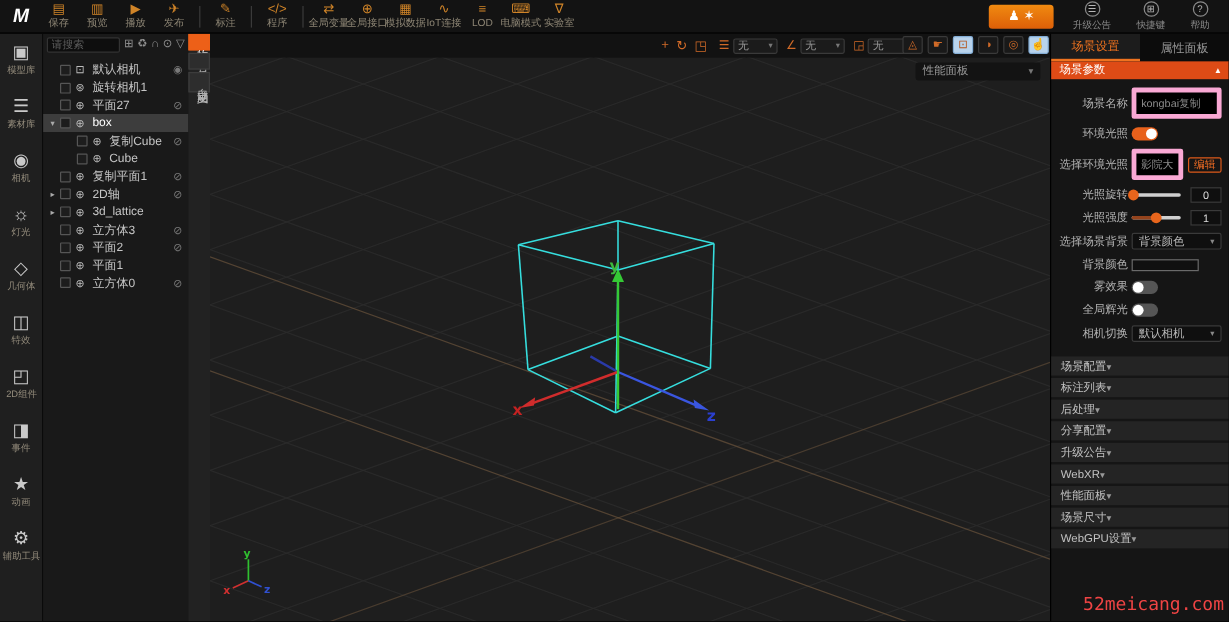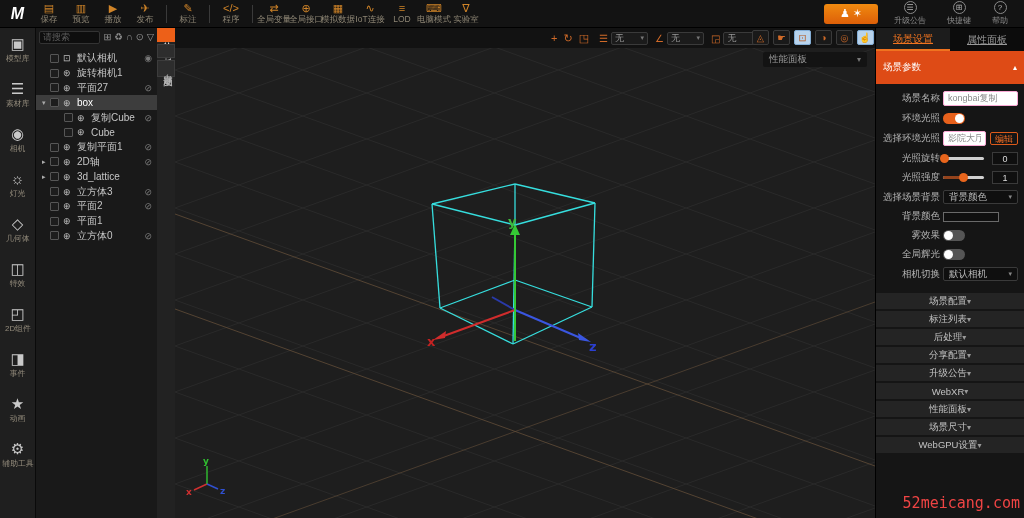--- a/index.html
+++ b/index.html
@@ -86,50 +86,50 @@
   .vp-act.active{background:#b8d3ec;border-color:#84aed6;color:#b5541a;}
   .perf{position:absolute;top:24px;right:8px;width:104px;height:15px;background:#131313;
         display:flex;align-items:center;justify-content:space-between;padding:0 6px;
         font-size:9.5px;color:#9a9a9a;border-radius:2px;z-index:6;cursor:pointer;}
   .perf .chev{font-size:8px;color:#777;}
 
   
   #rpanel{position:absolute;right:0;top:0;bottom:0;width:149px;background:#151515;border-left:1px solid #000;}
   .r-tabs{height:23px;display:flex;}
   .r-tab{flex:1;display:flex;align-items:center;justify-content:center;font-size:10px;
-         cursor:pointer;background:#0c0c0c;color:#9a9a9a;text-decoration:underline;}
+         cursor:pointer;background:#0c0c0c;color:#9a9a9a;}
   .r-tab.active{background:#1c1c1c;color:#f0731f;border-bottom:2px solid #f0731f;}
-  .r-sect-head{height:33px;background:#de4b16;color:#fff;font-size:9.5px;display:flex;
+  .r-sect-head{height:15px;background:#de4b16;color:#fff;font-size:9.5px;display:flex;
                align-items:center;justify-content:space-between;padding:0 7px;margin-bottom:7px;cursor:pointer;}
   .r-sect-head .chev{font-size:8px;}
   .f-row{display:flex;align-items:center;margin:6px 6px;}
   .f-label{width:58px;text-align:right;font-size:9.5px;color:#b3b3b3;margin-right:3px;flex-shrink:0;}
   .f-ctrl{flex:1;display:flex;align-items:center;gap:4px;min-width:0;}
-  .f-input{flex:1;min-width:0;height:15px;background:#ffffff;border:1px solid #f9a8d4;
+  .f-input{flex:1;min-width:0;height:26px;background:#000000;border:4px solid #f9a8d4;
            color:#8a8a8a;font-size:9px;padding:0 4px;border-radius:2px;}
   .toggle{width:22px;height:11px;border-radius:6px;background:#555;position:relative;cursor:pointer;flex-shrink:0;}
   .toggle::after{content:"";position:absolute;width:9px;height:9px;border-radius:50%;background:#fff;top:1px;left:1px;}
   .toggle.on{background:#e8611c;}
   .toggle.on::after{left:auto;right:1px;}
   .edit-btn{width:28px;height:13px;border:1px solid #dd5a1a;color:#ee6c24;font-size:9px;
             background:transparent;border-radius:2px;cursor:pointer;line-height:10px;padding:0;flex-shrink:0;}
   .slider{--p:0%;flex:1;height:3px;background:#cfcfcf;border-radius:2px;position:relative;margin:0 4px 0 0;cursor:pointer;}
   .slider .fill{position:absolute;left:0;top:0;height:3px;width:var(--p);background:#94431c;border-radius:2px;}
   .slider .thumb{position:absolute;top:-3px;left:calc(var(--p) - 4px);width:9px;height:9px;
                  border-radius:50%;background:#e8651c;}
   .valbox{width:26px;height:13px;background:#0f0f0f;border:1px solid #3a3a3a;color:#ddd;
           font-size:9px;display:flex;align-items:center;justify-content:center;flex-shrink:0;}
   .dd{flex:1;min-width:0;height:14px;background:#0f0f0f;border:1px solid #3a3a3a;border-radius:2px;
       display:flex;align-items:center;justify-content:space-between;padding:0 5px;
       font-size:9.5px;color:#b9b9b9;cursor:pointer;}
   .dd .chev{font-size:7px;color:#888;}
   .swatch{width:56px;height:10px;background:#101010;border:1px solid #6a6a6a;cursor:pointer;}
   #accordion{margin-top:12px;}
   .acc-row{height:16px;background:#242424;margin-bottom:2px;display:flex;align-items:center;
-           justify-content:center;padding:0 8px;font-size:9.5px;color:#c2c2c2;cursor:pointer;}
+           justify-content:flex-start;padding:0 8px;font-size:9.5px;color:#c2c2c2;cursor:pointer;}
   .acc-row .chev{font-size:8px;color:#999;}
 
   .watermark{position:absolute;right:4px;bottom:6px;z-index:50;color:#ef4444;
              font-family:"DejaVu Sans Mono",monospace;font-size:15px;margin-top:43px;}
   svg text{font-family:"DejaVu Sans",sans-serif;}
 </style>
 </head>
 <body>
 
 <div id="app">

